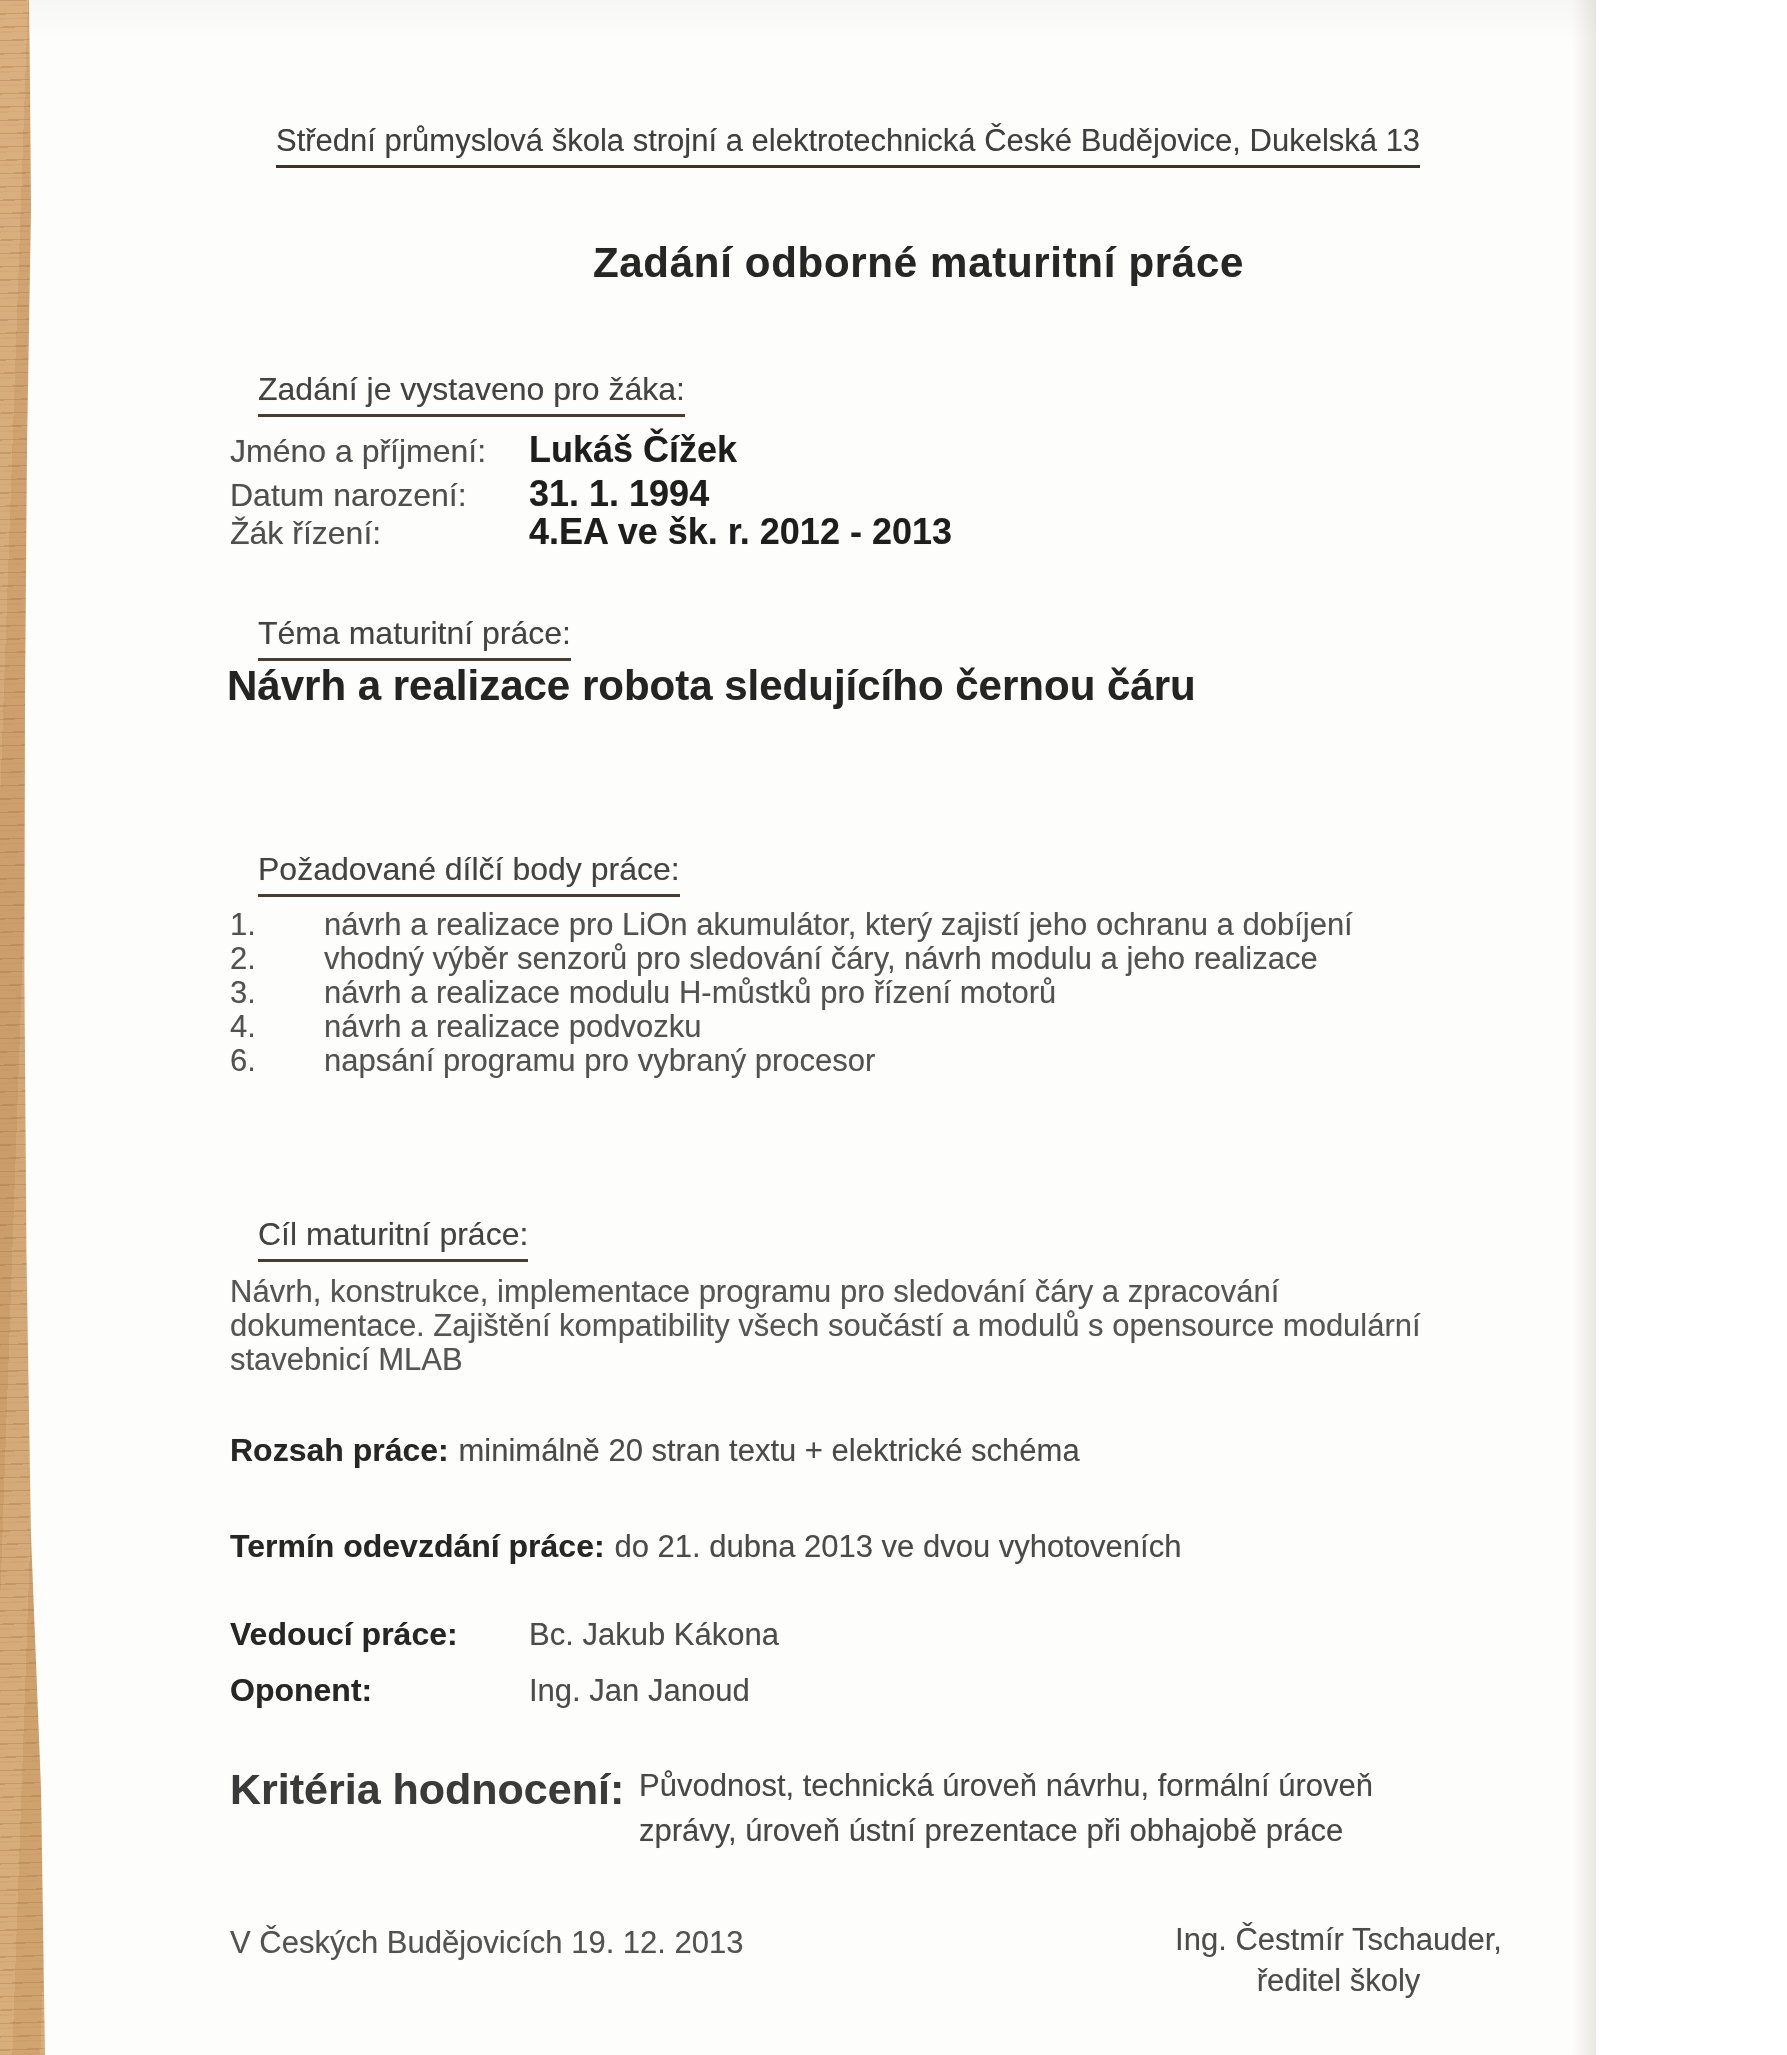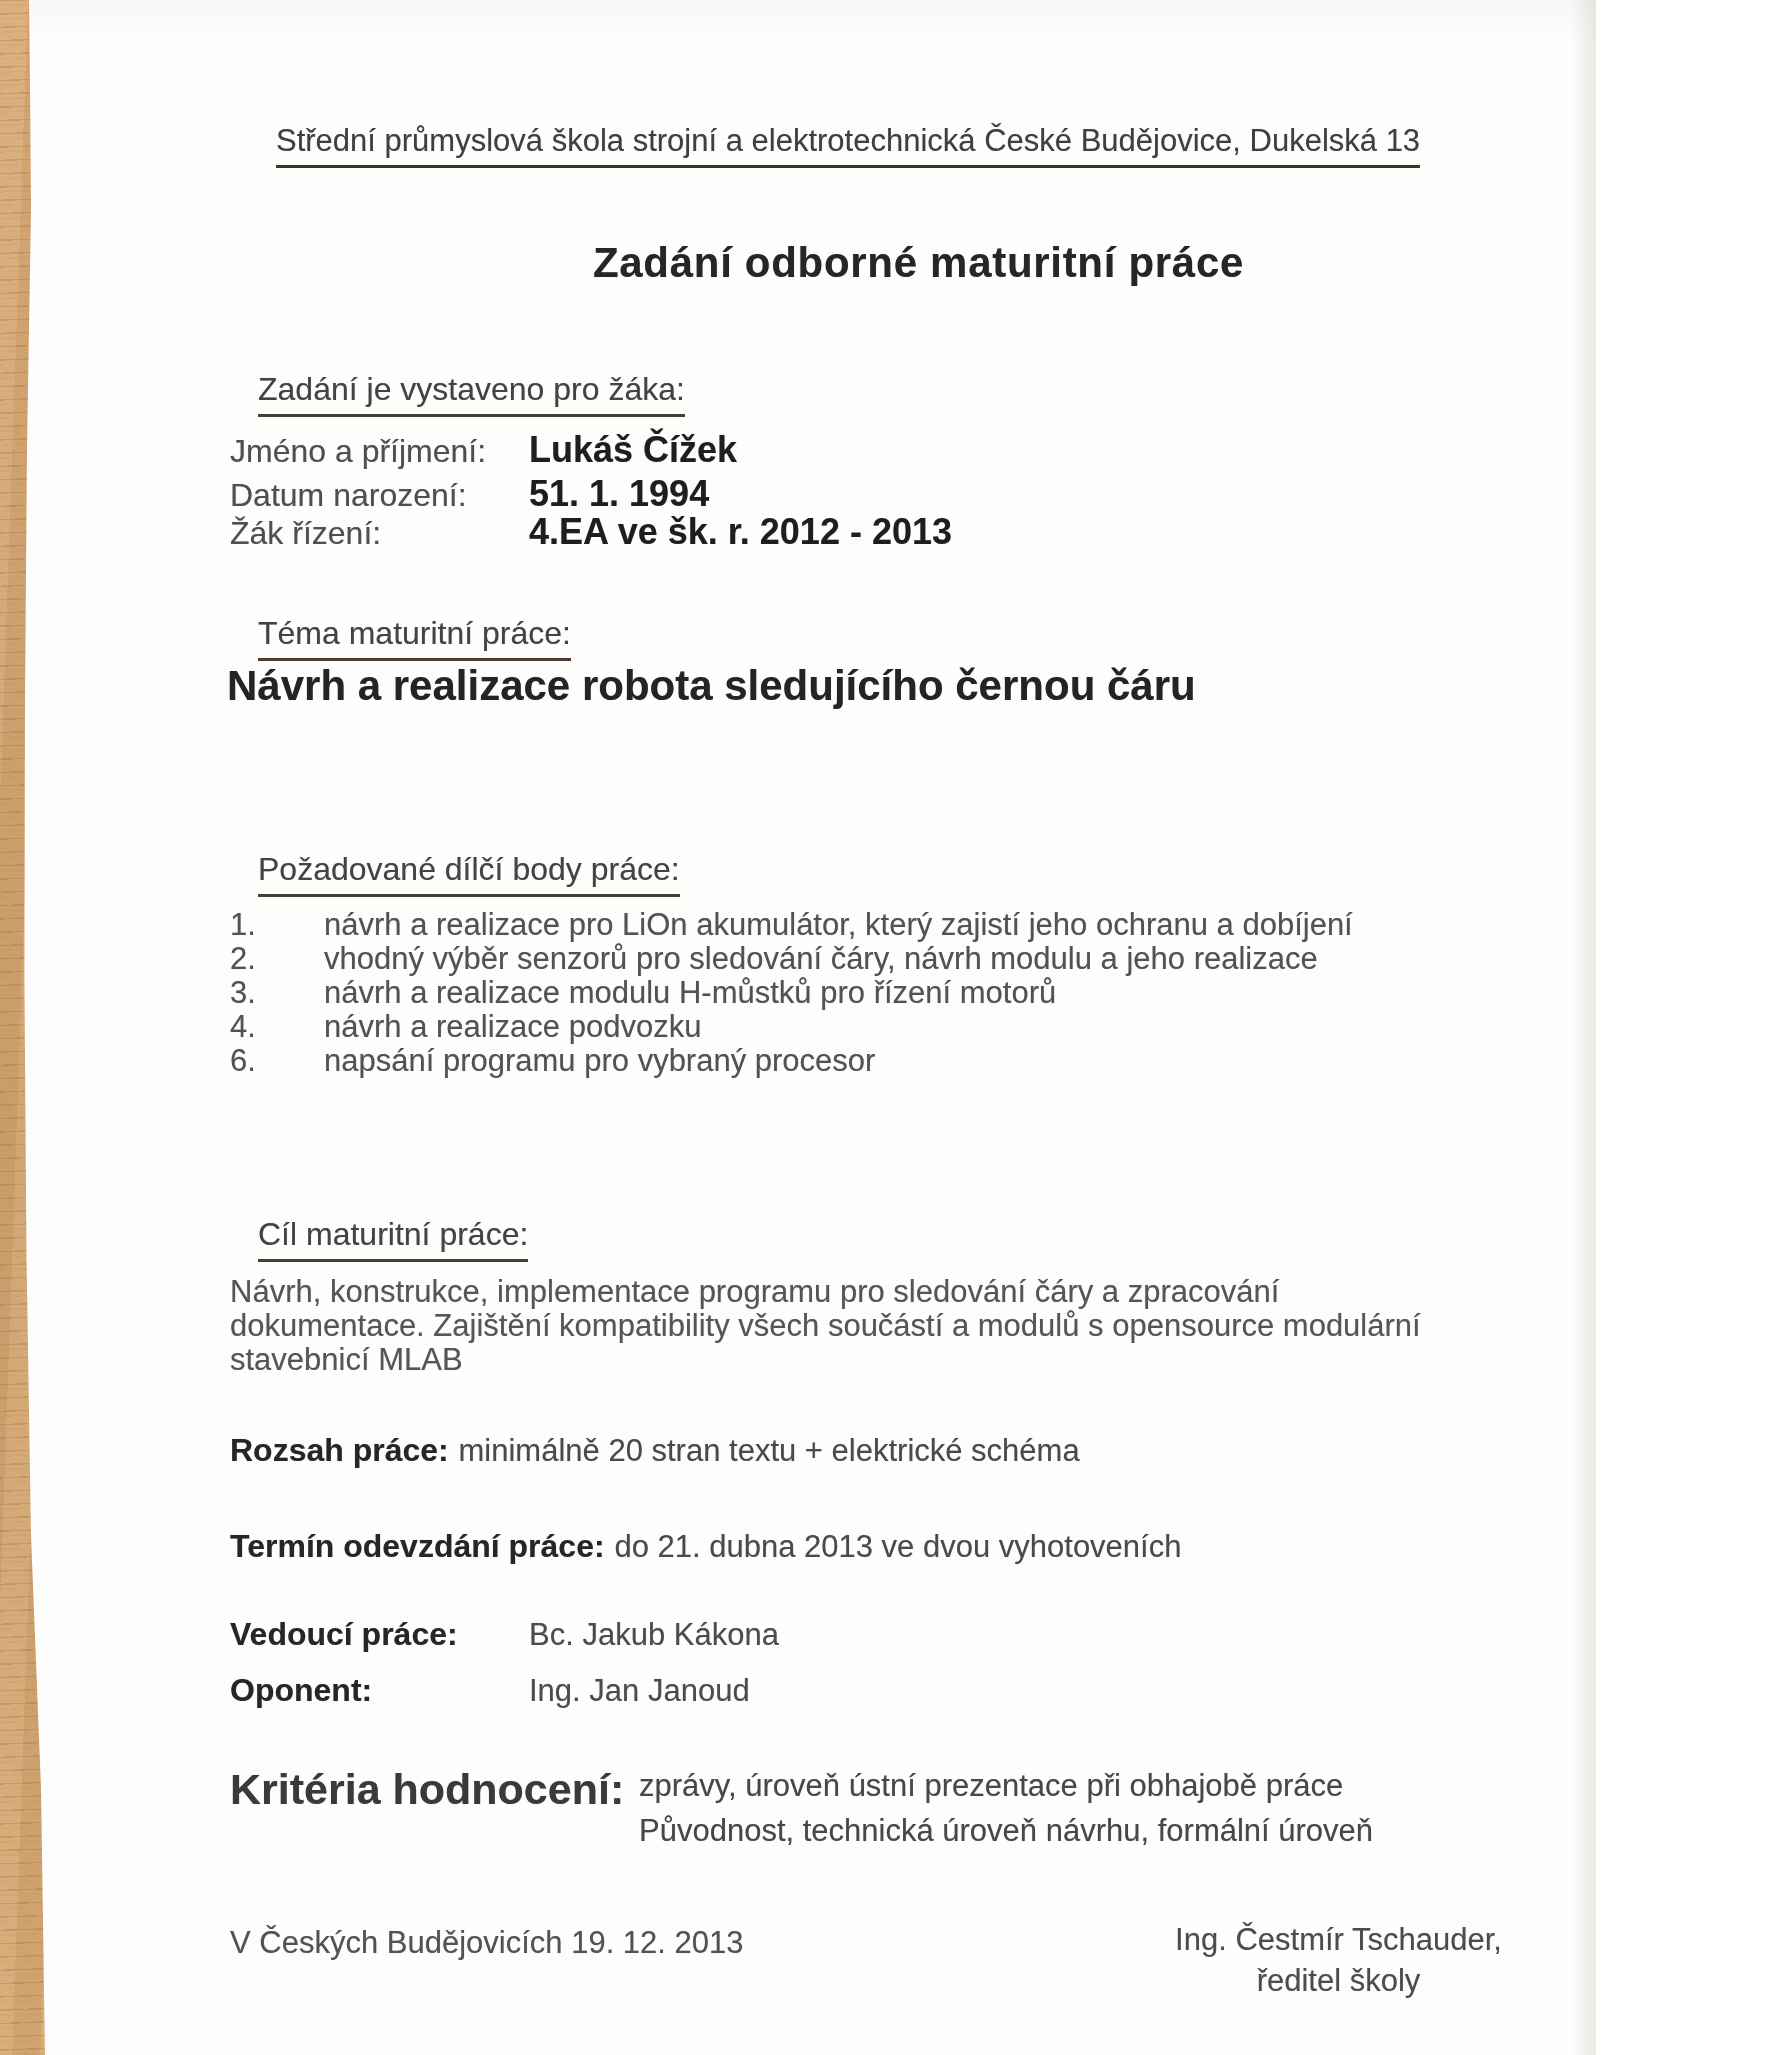--- a/index.html
+++ b/index.html
@@ -85,21 +85,21 @@
   <div class="txt school-header">Střední průmyslová škola strojní a elektrotechnická České Budějovice, Dukelská 13</div>
 
   <div class="txt doc-title">Zadání odborné maturitní práce</div>
 
   <div class="txt sec sec-student">Zadání je vystaveno pro žáka:</div>
 
   <div class="txt info-row row-name">
     <span class="lbl">Jméno a příjmení:</span><span class="val">Lukáš Čížek</span>
   </div>
   <div class="txt info-row row-birth">
-    <span class="lbl">Datum narození:</span><span class="val">51. 1. 1994</span>
+    <span class="lbl">Datum narození:</span><span class="val">31. 1. 1994</span>
   </div>
   <div class="txt info-row row-class">
     <span class="lbl">Žák řízení:</span><span class="val">4.EA ve šk. r. 2012 - 2013</span>
   </div>
 
   <div class="txt sec sec-topic">Téma maturitní práce:</div>
   <div class="txt topic-title">Návrh a realizace robota sledujícího černou čáru</div>
 
   <div class="txt sec sec-req">Požadované dílčí body práce:</div>
   <div class="txt req-list">
@@ -127,22 +127,22 @@
 
   <div class="txt person-row row-supervisor">
     <span class="blbl">Vedoucí práce:</span><span>Bc. Jakub Kákona</span>
   </div>
   <div class="txt person-row row-opponent">
     <span class="blbl">Oponent:</span><span>Ing. Jan Janoud</span>
   </div>
 
   <div class="txt criteria-lbl">Kritéria hodnocení:</div>
   <div class="txt criteria-val">
+    <div>Původnost, technická úroveň návrhu, formální úroveň</div>
     <div>zprávy, úroveň ústní prezentace při obhajobě práce</div>
-    <div>Původnost, technická úroveň návrhu, formální úroveň</div>
   </div>
 
   <div class="txt footer-place">V Českých Budějovicích 19. 12. 2013</div>
 
   <div class="txt signature">
     <div>Ing. Čestmír Tschauder,</div>
     <div>ředitel školy</div>
   </div>
 </div>
 

